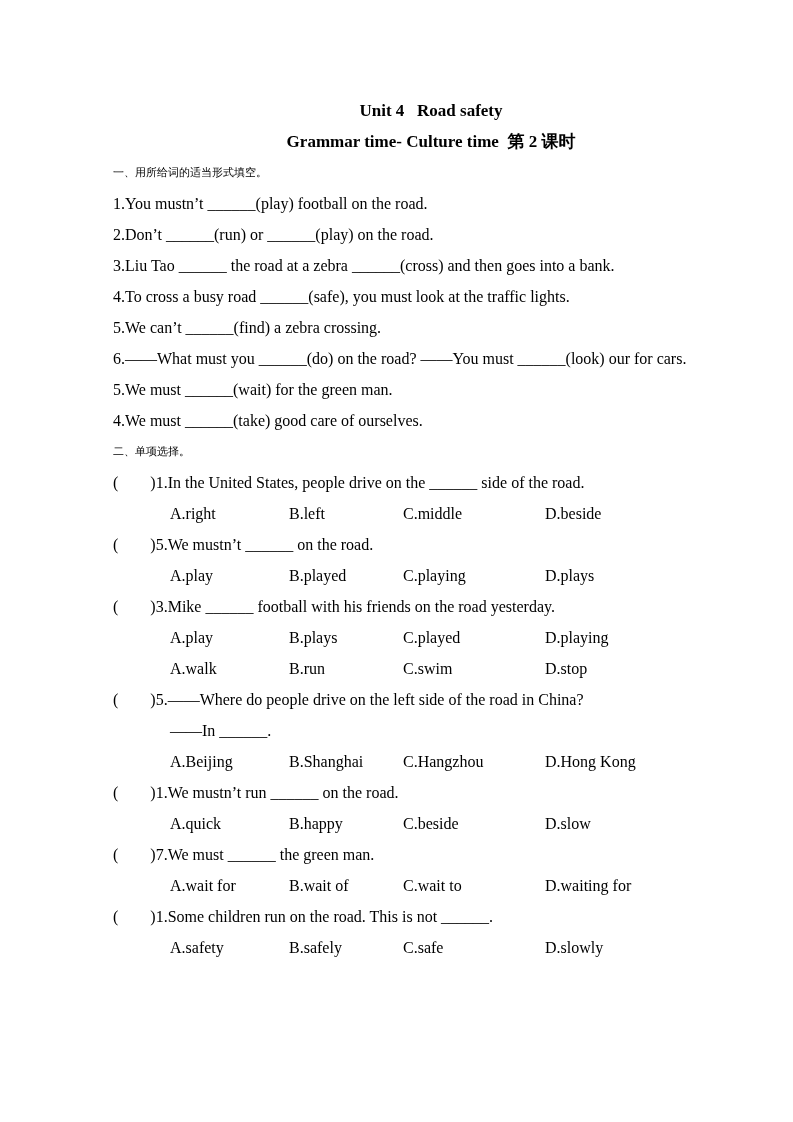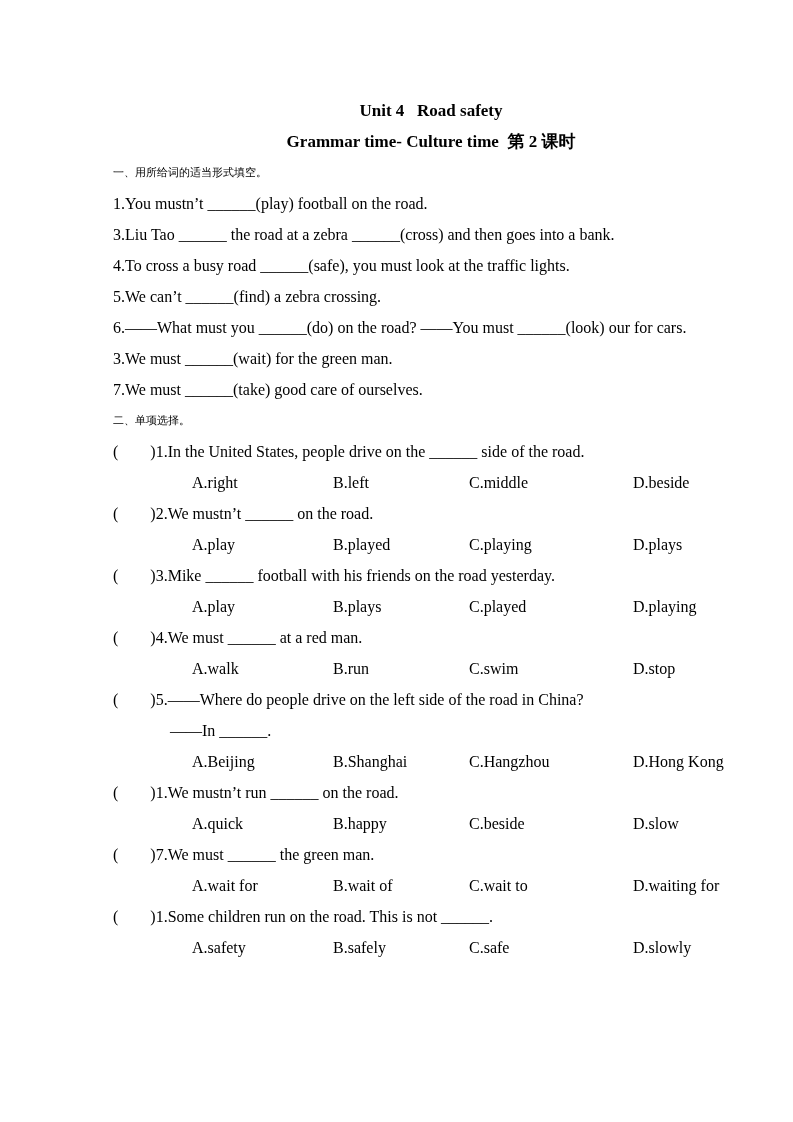--- a/index.html
+++ b/index.html
@@ -39,62 +39,61 @@
     padding-left: 57px;
   }
   .opts {
     padding-left: 57px;
     line-height: 31px;
     margin: 0;
   }
   .opt {
     display: inline-block;
     vertical-align: top;
-    margin-left: 22px;
   }
   .opt-a { width: 119px; }
   .opt-b { width: 114px; }
   .opt-c { width: 142px; }
 </style>
 </head>
 <body>
 
 <div class="page">
 
   <p class="line title">Unit 4&nbsp;&nbsp; Road safety</p>
   <p class="line title">Grammar time- Culture time&nbsp; 第 2 课时</p>
 
   <p class="line heading">一、用所给词的适当形式填空。</p>
 
   <p class="line">1.You mustn’t ______(play) football on the road.</p>
+  <p class="line">2.Don’t ______(run) or ______(play) on the road.</p>
   <p class="line">3.Liu Tao ______ the road at a zebra ______(cross) and then goes into a bank.</p>
   <p class="line">4.To cross a busy road ______(safe), you must look at the traffic lights.</p>
   <p class="line">5.We can’t ______(find) a zebra crossing.</p>
   <p class="line">6.——What must you ______(do) on the road? ——You must ______(look) our for cars.</p>
-  <p class="line">3.We must ______(wait) for the green man.</p>
-  <p class="line">7.We must ______(take) good care of ourselves.</p>
+  <p class="line">5.We must ______(wait) for the green man.</p>
+  <p class="line">4.We must ______(take) good care of ourselves.</p>
 
   <p class="line heading">二、单项选择。</p>
 
   <p class="line">(　　)1.In the United States, people drive on the ______ side of the road.</p>
   <div class="line opts">
     <span class="opt opt-a">A.right</span><span class="opt opt-b">B.left</span><span class="opt opt-c">C.middle</span><span class="opt">D.beside</span>
   </div>
 
-  <p class="line">(　　)2.We mustn’t ______ on the road.</p>
+  <p class="line">(　　)5.We mustn’t ______ on the road.</p>
   <div class="line opts">
     <span class="opt opt-a">A.play</span><span class="opt opt-b">B.played</span><span class="opt opt-c">C.playing</span><span class="opt">D.plays</span>
   </div>
 
   <p class="line">(　　)3.Mike ______ football with his friends on the road yesterday.</p>
   <div class="line opts">
     <span class="opt opt-a">A.play</span><span class="opt opt-b">B.plays</span><span class="opt opt-c">C.played</span><span class="opt">D.playing</span>
   </div>
 
-  <p class="line">(　　)4.We must ______ at a red man.</p>
   <div class="line opts">
     <span class="opt opt-a">A.walk</span><span class="opt opt-b">B.run</span><span class="opt opt-c">C.swim</span><span class="opt">D.stop</span>
   </div>
 
   <p class="line">(　　)5.——Where do people drive on the left side of the road in China?</p>
   <p class="line indent">——In ______.</p>
   <div class="line opts">
     <span class="opt opt-a">A.Beijing</span><span class="opt opt-b">B.Shanghai</span><span class="opt opt-c">C.Hangzhou</span><span class="opt">D.Hong Kong</span>
   </div>
 

